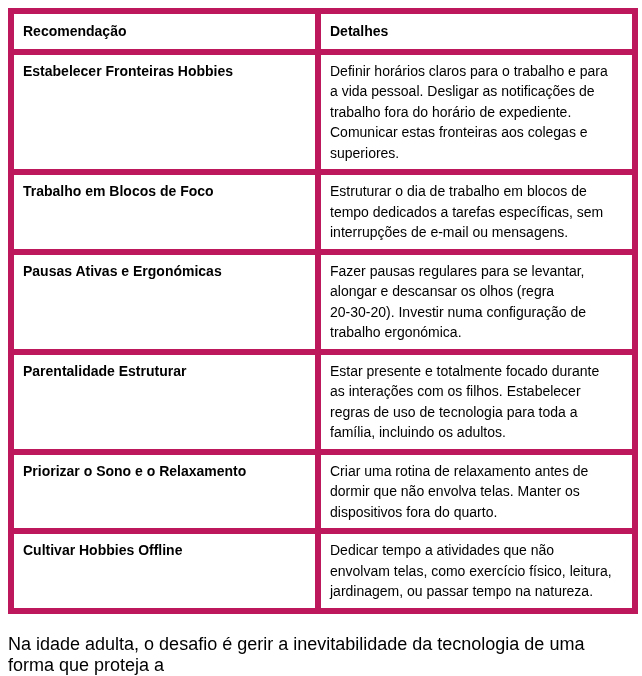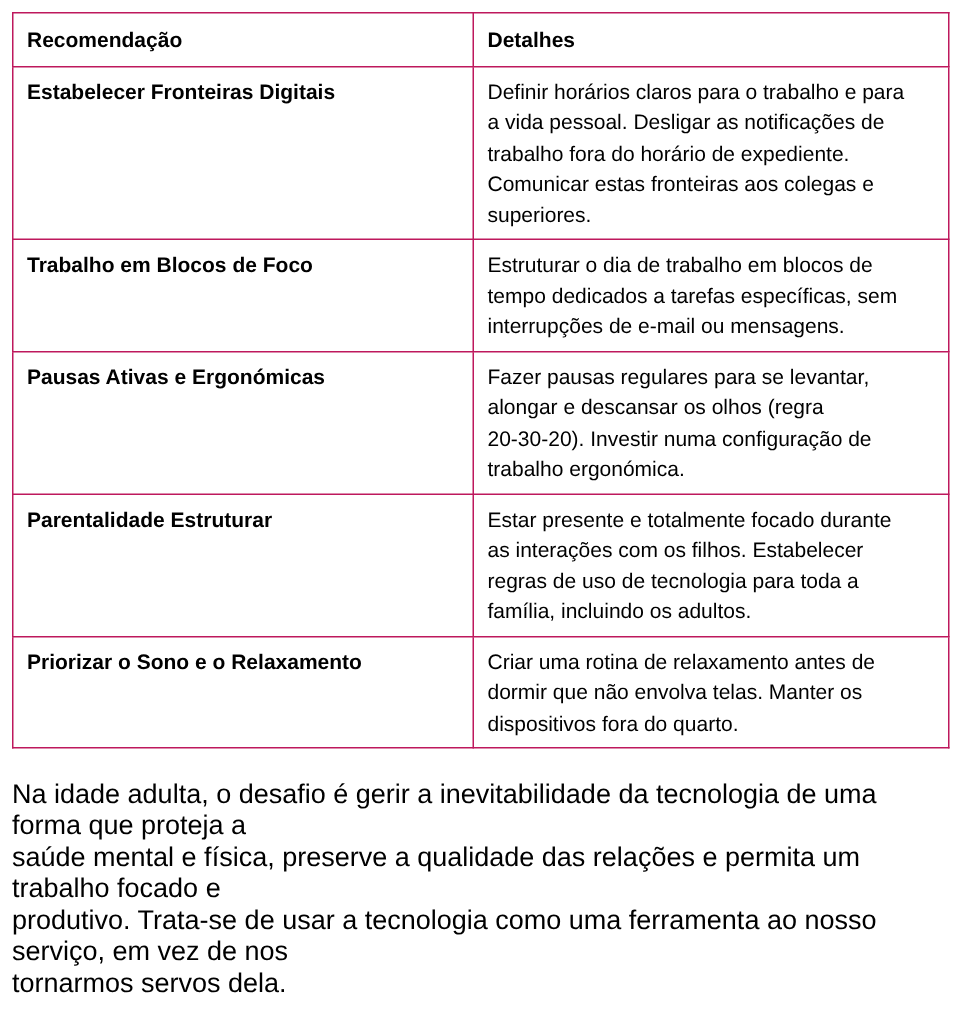--- a/index.html
+++ b/index.html
@@ -18,21 +18,21 @@
     overflow: hidden;
   }
   table.rec-table {
     border-collapse: collapse;
     table-layout: fixed;
     width: 624px;
   }
   col.c1 { width: 307px; }
   col.c2 { width: 317px; }
   th, td {
-    border: 1px solid #be185d;
+    border: 6px solid #be185d;
     vertical-align: top;
     text-align: left;
     font-size: 14px;
     line-height: 20.5px;
     padding: 6px 9px;
     box-sizing: border-box;
     overflow: hidden;
   }
   th {
     font-weight: bold;
@@ -63,21 +63,21 @@
       <col class="c1">
       <col class="c2">
     </colgroup>
     <tbody>
       <tr>
         <th>Recomendação</th>
         <th>Detalhes</th>
       </tr>
 
       <tr>
-        <td class="rec">Estabelecer Fronteiras Digitais</td>
+        <td class="rec">Estabelecer Fronteiras Hobbies</td>
         <td class="det">Definir horários claros para o trabalho e para
 a vida pessoal. Desligar as notificações de
 trabalho fora do horário de expediente.
 Comunicar estas fronteiras aos colegas e
 superiores.</td>
       </tr>
 
       <tr>
         <td class="rec">Trabalho em Blocos de Foco</td>
         <td class="det">Estruturar o dia de trabalho em blocos de
@@ -101,20 +101,26 @@
 família, incluindo os adultos.</td>
       </tr>
 
       <tr>
         <td class="rec">Priorizar o Sono e o Relaxamento</td>
         <td class="det">Criar uma rotina de relaxamento antes de
 dormir que não envolva telas. Manter os
 dispositivos fora do quarto.</td>
       </tr>
 
+      <tr>
+        <td class="rec">Cultivar Hobbies Offline</td>
+        <td class="det">Dedicar tempo a atividades que não
+envolvam telas, como exercício físico, leitura,
+jardinagem, ou passar tempo na natureza.</td>
+      </tr>
     </tbody>
   </table>
 
   <p class="closing">Na idade adulta, o desafio é gerir a inevitabilidade da tecnologia de uma forma que proteja a
 saúde mental e física, preserve a qualidade das relações e permita um trabalho focado e
 produtivo. Trata-se de usar a tecnologia como uma ferramenta ao nosso serviço, em vez de nos
 tornarmos servos dela.</p>
 
 </div>
 

